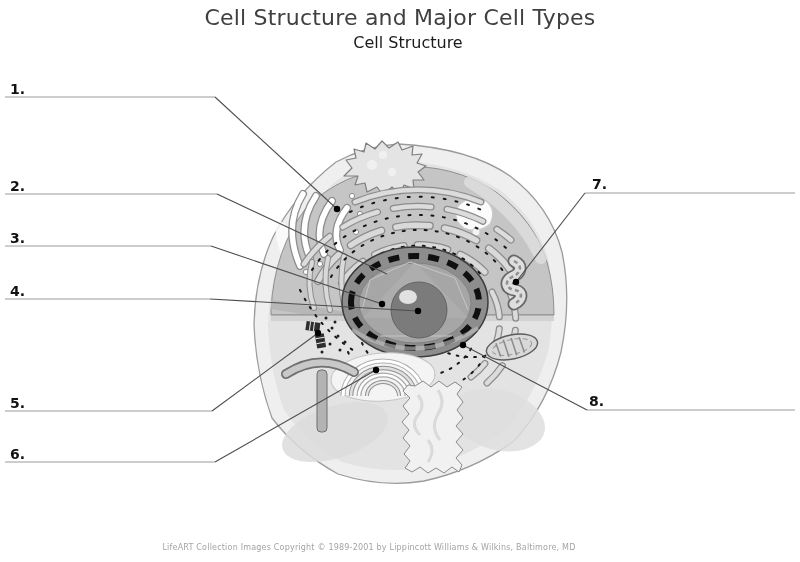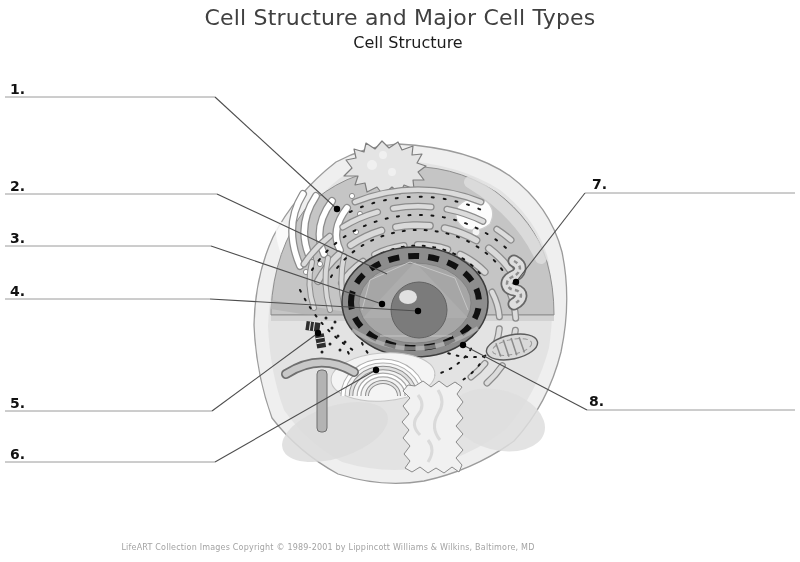--- a/index.html
+++ b/index.html
@@ -5,21 +5,21 @@
   html,body{margin:0;padding:0;}
   body{width:800px;height:562px;background:#ffffff;position:relative;overflow:hidden;
        font-family:"DejaVu Sans","Liberation Sans",sans-serif;}
   .stage{position:absolute;left:0;top:0;width:800px;height:562px;}
   .title{position:absolute;left:0;top:5px;width:800px;text-align:center;
          font-size:22px;color:#404040;letter-spacing:.2px;}
   .subtitle{position:absolute;left:0;top:33px;width:800px;text-align:center;
             font-size:16px;color:#1b1b1b;margin-left:8px;}
   .num-label{position:absolute;font-size:14px;font-weight:bold;color:#111;}
   .footer{position:absolute;left:0;top:543px;width:656px;text-align:center;
-          font-size:8px;color:#a3a3a3;letter-spacing:.2px;}
+          font-size:8px;color:#a3a3a3;letter-spacing:.2px;padding-left:41px;}
   svg{position:absolute;left:0;top:0;}
   .rule{stroke:#9a9a9a;stroke-width:1;}
   .ptr{stroke:#4d4d4d;stroke-width:1.1;}
   .ptr-dot{fill:#000;}
   .ribbon-out{stroke:#8c8c8c;fill:none;stroke-linecap:round;}
   .ribbon-in{fill:none;stroke-linecap:round;}
   .dots{stroke:#161616;fill:none;stroke-linecap:round;}
 </style>
 </head>
 <body>

